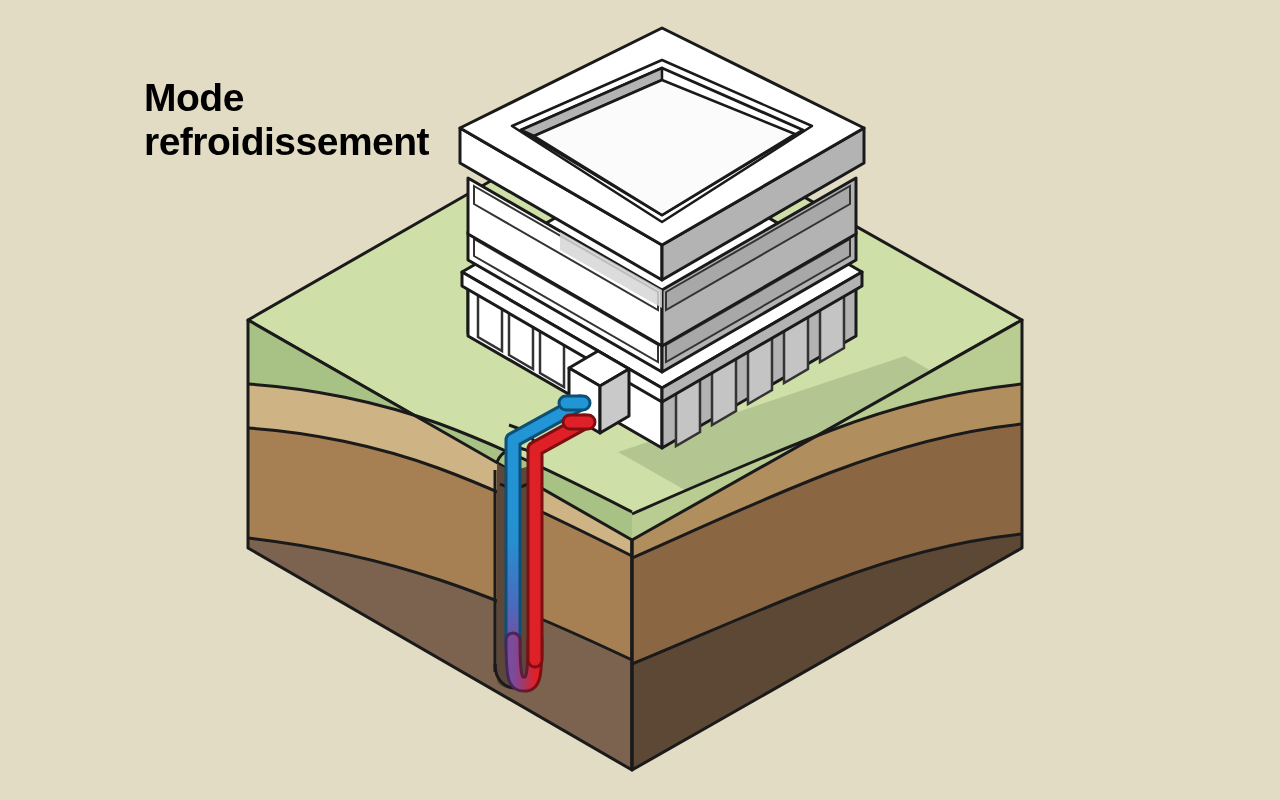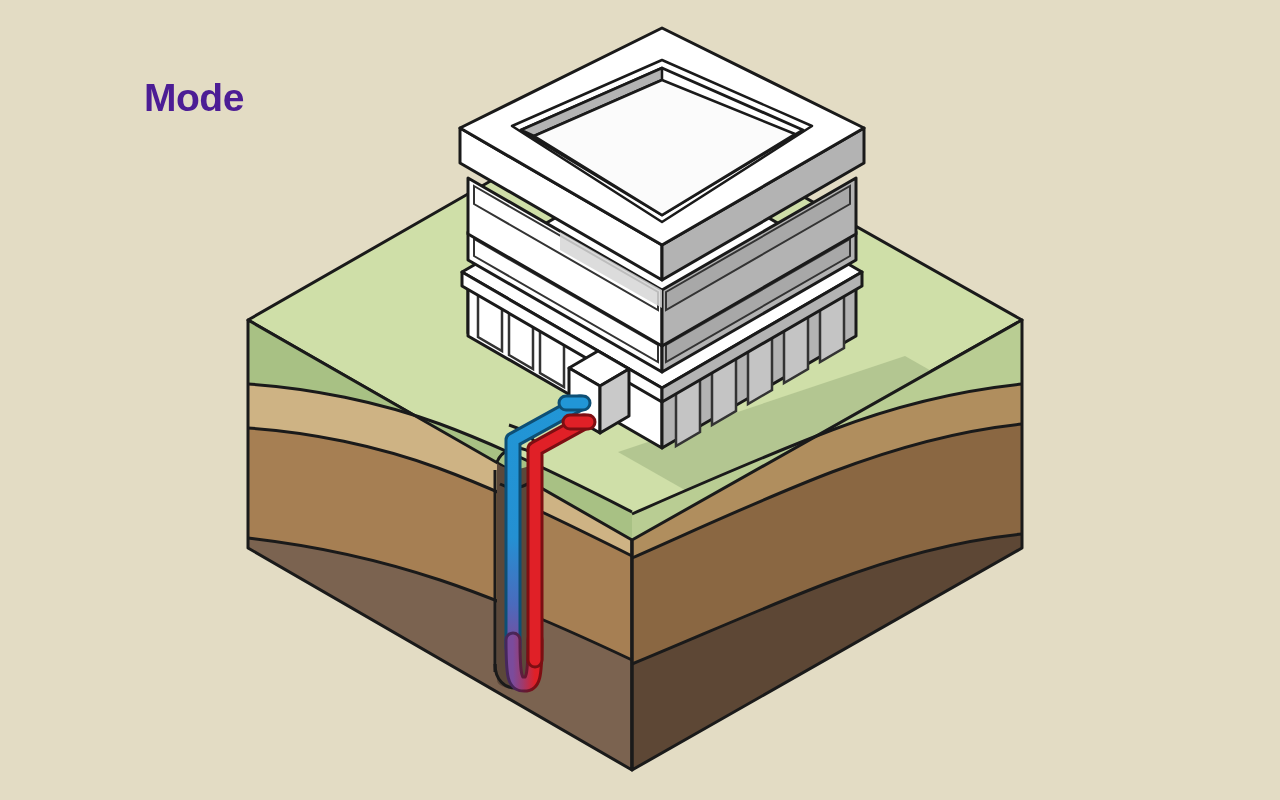--- a/index.html
+++ b/index.html
@@ -24,21 +24,21 @@
     width: 340px;
     line-height: 1.12;
     pointer-events: none;
   }
   .title-line {
     display: block;
     font-family: "Liberation Sans", sans-serif;
     font-weight: bold;
     font-size: 39px;
     letter-spacing: -0.5px;
-    color: #4c1d95;
+    color: #000000;
   }
 </style>
 </head>
 <body>
 
 <div id="stage">
 
   <svg width="1280" height="800" viewBox="0 0 1280 800">
     <defs>
 
@@ -199,15 +199,16 @@
       <path d="M566,403 L583,403" stroke="#0d4f75" stroke-width="17"></path>
       <path d="M566,403 L583,403" stroke="#2196d6" stroke-width="11"></path>
       <path d="M570,422 L588,422" stroke="#7d0e12" stroke-width="17"></path>
       <path d="M570,422 L588,422" stroke="#e02027" stroke-width="11"></path>
     </g>
 
   </svg>
 
   <div class="title-block">
     <span class="title-line">Mode</span>
+    <span class="title-line">refroidissement</span>
   </div>
 
 </div>
 
 </body></html>

